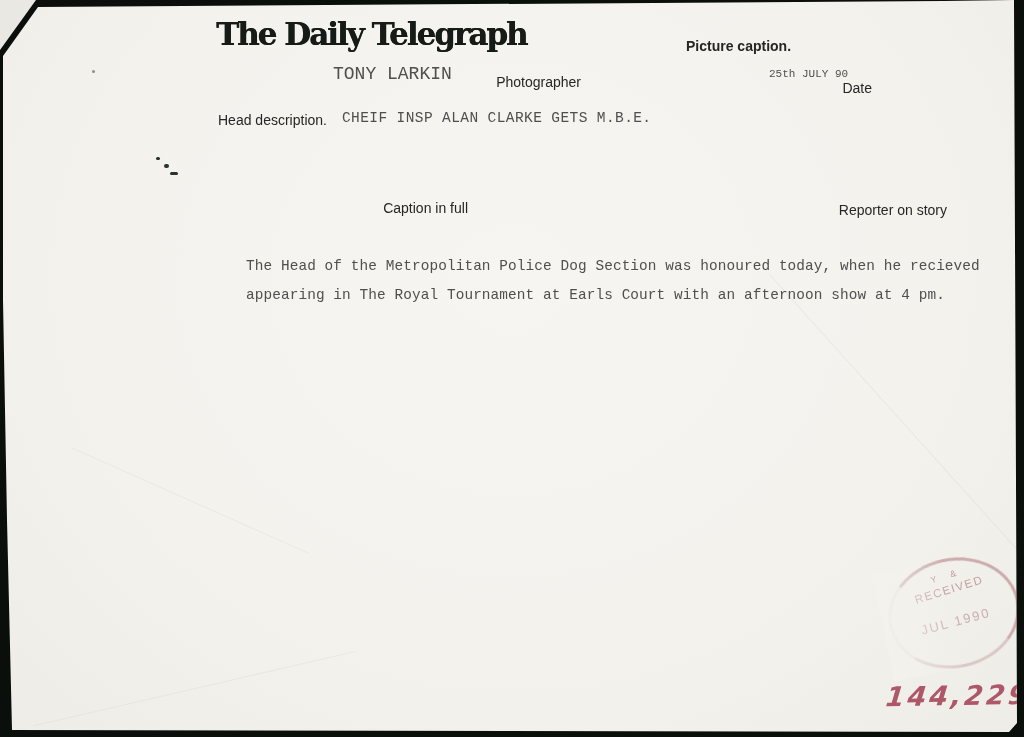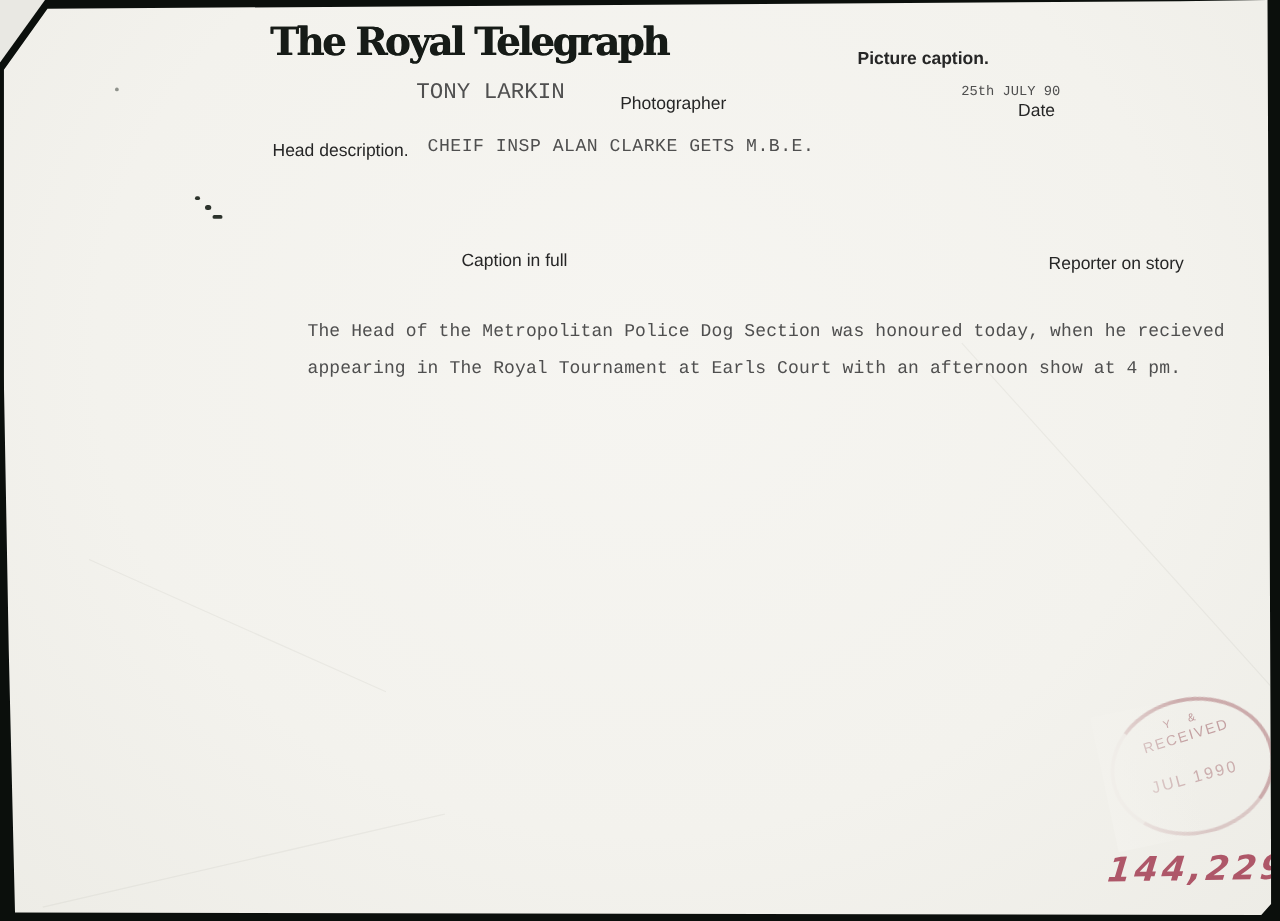--- a/index.html
+++ b/index.html
@@ -28,22 +28,22 @@
     font-family:"DejaVu Serif",serif;font-weight:bold;
     font-size:31px;letter-spacing:-2px;color:#161b17;
     text-shadow:0.4px 0 0 #161b17;
   }
 
   .label{color:#262626;font-size:14px;}
   .row{position:absolute;display:flex;align-items:flex-end;flex-direction:column;}
   .dots{flex:1;border-bottom:2px dotted #4a4a4a;margin-left:5px;margin-bottom:2px;height:4px;}
 
   .row-photographer{left:218px;top:74px;width:363px;}
-  .row-date{left:686px;top:80px;width:158px;gap:11px;}
-  .row-caption-full{left:204px;top:200px;width:250px;}
+  .row-date{left:714px;top:80px;width:158px;gap:11px;}
+  .row-caption-full{left:218px;top:200px;width:250px;}
   .row-reporter{left:643px;top:202px;width:304px;}
   .lbl-picture-caption{position:absolute;left:686px;top:38px;font-weight:bold;}
   .lbl-short-desc{position:absolute;left:218px;top:112px;}
 
   .typed{
     font-family:"Liberation Mono","DejaVu Sans Mono",monospace;
     color:#4f4f4f;white-space:pre;
   }
   .typed-photographer{position:absolute;left:333px;top:64px;font-size:18px;}
   .typed-date{position:absolute;left:769px;top:68px;font-size:11px;}
@@ -86,21 +86,21 @@
 
 <div class="scan">
 
   <div class="corner-sliver"></div>
 
   <div class="paper">
     <div class="crease crease-1"></div>
     <div class="crease crease-2"></div>
     <div class="crease crease-3"></div>
 
-    <div class="masthead">The Royal Telegraph</div>
+    <div class="masthead">The Daily Telegraph</div>
 
     <div class="lbl-picture-caption label">Picture caption.</div>
 
     <div class="typed typed-photographer">TONY LARKIN</div>
     <div class="row row-photographer">
       <span class="label">Photographer</span>
       <span class="dots"></span>
     </div>
 
     <div class="typed typed-date">25th JULY 90</div>

